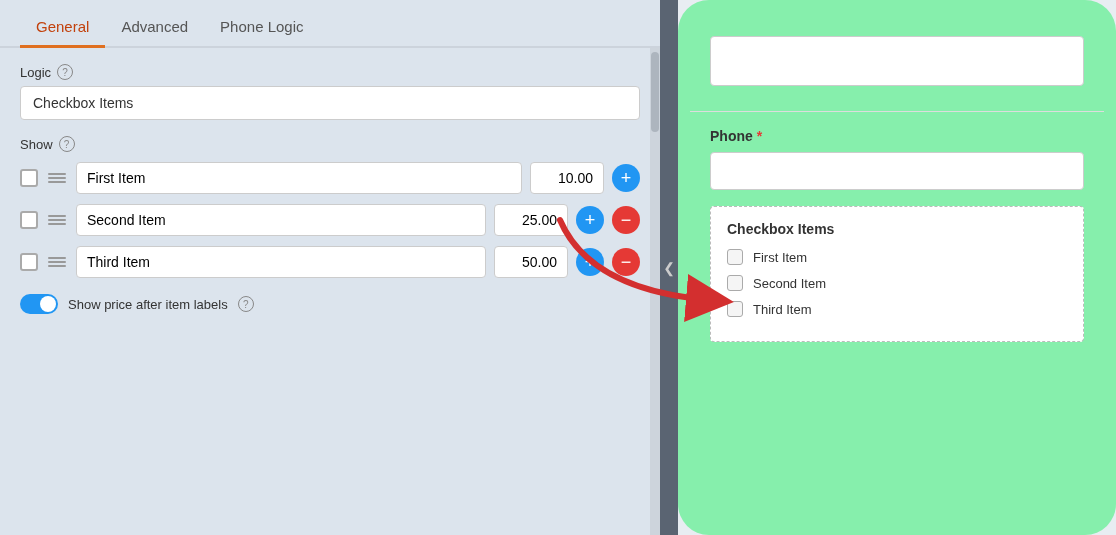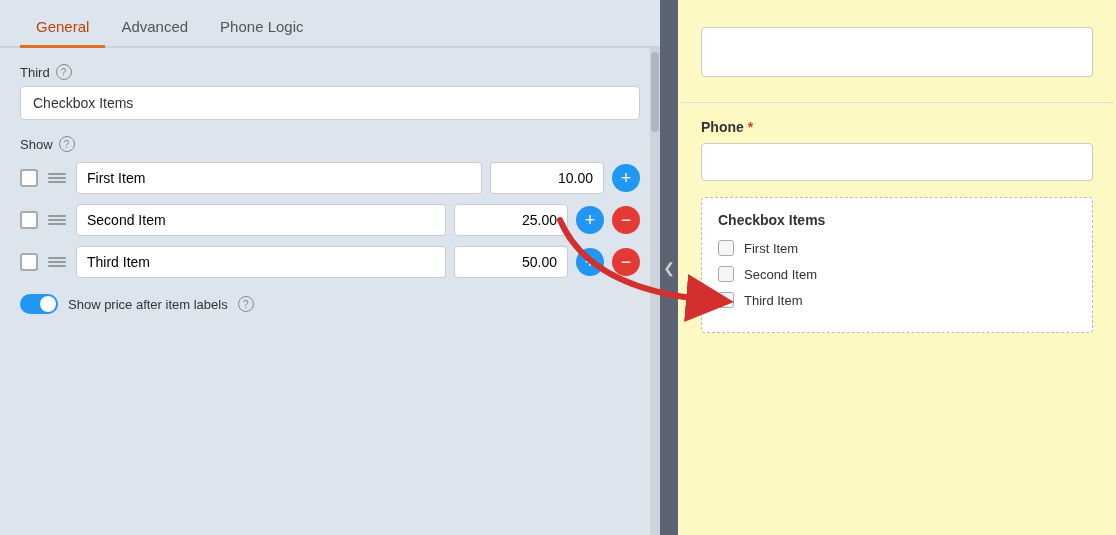--- a/index.html
+++ b/index.html
@@ -139,21 +139,21 @@
       flex: 1;
       padding: 7px 10px;
       border: 1px solid #ccc;
       border-radius: 4px;
       font-size: 14px;
       background: #fff;
       outline: none;
     }
 
     .item-price-input {
-      width: 114px;
+      width: 74px;
       padding: 7px 10px;
       border: 1px solid #ccc;
       border-radius: 4px;
       font-size: 14px;
       background: #fff;
       text-align: right;
       outline: none;
     }
 
     .btn-add {
@@ -250,24 +250,25 @@
       position: relative;
     }
     .divider-arrow {
       color: #ccc;
       font-size: 14px;
     }
 
     
     .right-panel {
       flex: 1;
-      background: #fef9c3;
-      padding: 3px;
+      background: #86efac;
+      padding: 12px;
       display: flex;
       flex-direction: column;
+      border-radius: 31px;
     }
 
     .right-top {
       height: 100px;
       padding: 16px 20px;
       border-bottom: 1px solid #ddd;
     }
 
     .right-input-box {
       width: 100%;
@@ -363,21 +364,21 @@
     </div>
     <div class="tab">
       <span>Phone Logic</span>
     </div>
   </div>
 
   <div class="left-content">
 
     <div class="form-group">
       <div class="field-label">
-        <span>Third</span>
+        <span>Logic</span>
         <span class="help-icon">?</span>
       </div>
       <input class="text-input" type="text" value="Checkbox Items" style="">
     </div>
 
     <div class="form-group">
       <div class="items-header">
         <span>Show</span>
         <span class="help-icon">?</span>
       </div>

